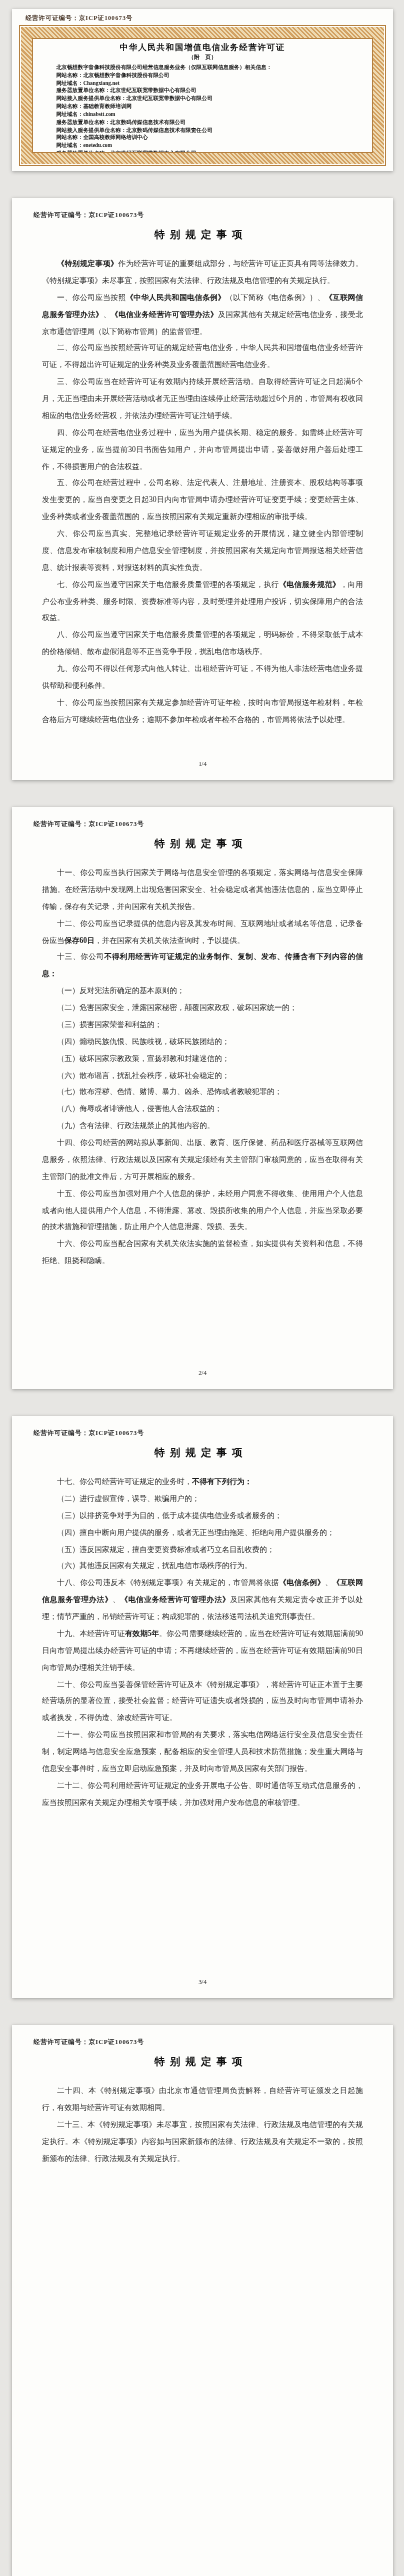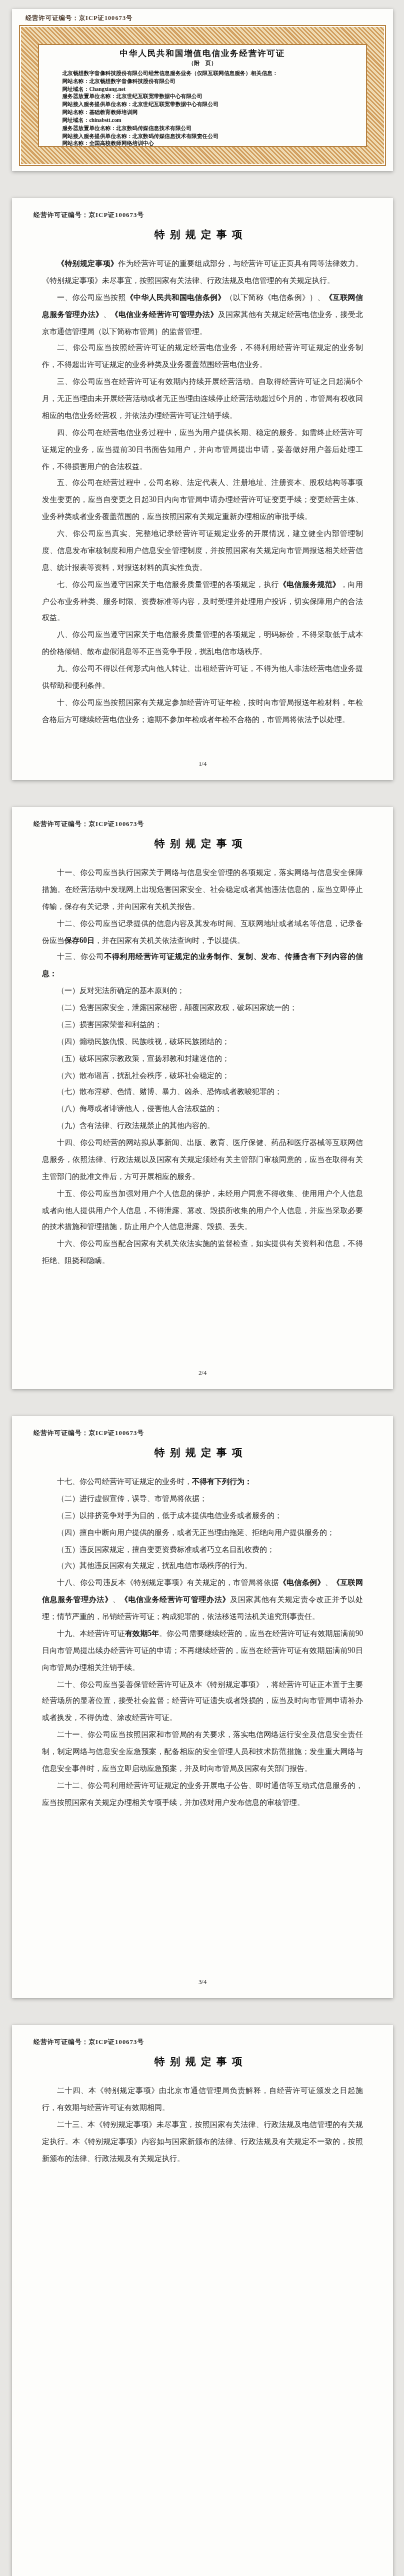--- a/index.html
+++ b/index.html
@@ -19,21 +19,21 @@
   .cert-header{
     position:absolute;top:4.6px;left:13.4px;
     font-size:6.2px;font-weight:bold;color:#4a382a;letter-spacing:0.5px;
   }
   .cert-frame{
     position:absolute;top:15.5px;left:7.2px;right:7.2px;bottom:5.2px;
     border:0.5px solid var(--frame_line,#b5803f);
     background:var(--paper,#fdfdfb);padding:1px;box-sizing:border-box;
   }
   .cert-band{
-    height:100%;box-sizing:border-box;padding:17px;
+    height:100%;box-sizing:border-box;padding:11px;
     background:repeating-linear-gradient(45deg,var(--frame_tan,#d3a264) 0 1.5px,#eed9b0 1.5px 3.1px);
   }
   .cert-inner{
     height:100%;box-sizing:border-box;overflow:hidden;
     background:var(--paper,#fdfdfb);
     border:0.5px solid var(--frame_line,#b5803f);
     padding:3.1px 23px 2.1px;
   }
   .cert-title{
     margin:0.5px 0 0;text-align:center;
@@ -110,21 +110,21 @@
   </section>
 
   <section class="page prov-page p1">
     <div class="prov-header">
       <span>经营许可证编号：</span><span>京ICP证100673号</span>
     </div>
     <h2 class="prov-title">特别规定事项</h2>
     <div class="prov-body">
         <p class="para"><span class="b">《特别规定事项》</span><span>作为经营许可证的重要组成部分，与经营许可证正页具有同等法律效力。《特别规定事项》未尽事宜，按照国家有关法律、行政法规及电信管理的有关规定执行。</span></p>
         <p class="para"><span>一、你公司应当按照</span><span class="b">《中华人民共和国电信条例》</span><span>（以下简称《电信条例》）、</span><span class="b">《互联网信息服务管理办法》</span><span>、</span><span class="b">《电信业务经营许可管理办法》</span><span>及国家其他有关规定经营电信业务，接受北京市通信管理局（以下简称市管局）的监督管理。</span></p>
-        <p class="para"><span>二、你公司应当按照经营许可证的规定经营电信业务，不得利用经营许可证规定的业务制作，不得超出许可证规定的业务种类及业务覆盖范围经营电信业务。</span></p>
+        <p class="para"><span>二、你公司应当按照经营许可证的规定经营电信业务，中华人民共和国增值电信业务经营许可证，不得超出许可证规定的业务种类及业务覆盖范围经营电信业务。</span></p>
         <p class="para"><span>三、你公司应当在经营许可证有效期内持续开展经营活动。自取得经营许可证之日起满6个月，无正当理由未开展经营活动或者无正当理由连续停止经营活动超过6个月的，市管局有权收回相应的电信业务经营权，并依法办理经营许可证注销手续。</span></p>
         <p class="para"><span>四、你公司在经营电信业务过程中，应当为用户提供长期、稳定的服务。如需终止经营许可证规定的业务，应当提前30日书面告知用户，并向市管局提出申请，妥善做好用户善后处理工作，不得损害用户的合法权益。</span></p>
         <p class="para"><span>五、你公司在经营过程中，公司名称、法定代表人、注册地址、注册资本、股权结构等事项发生变更的，应当自变更之日起30日内向市管局申请办理经营许可证变更手续；变更经营主体、业务种类或者业务覆盖范围的，应当按照国家有关规定重新办理相应的审批手续。</span></p>
         <p class="para"><span>六、你公司应当真实、完整地记录经营许可证规定业务的开展情况，建立健全内部管理制度、信息发布审核制度和用户信息安全管理制度，并按照国家有关规定向市管局报送相关经营信息、统计报表等资料，对报送材料的真实性负责。</span></p>
         <p class="para"><span>七、你公司应当遵守国家关于电信服务质量管理的各项规定，执行</span><span class="b">《电信服务规范》</span><span>，向用户公布业务种类、服务时限、资费标准等内容，及时受理并处理用户投诉，切实保障用户的合法权益。</span></p>
         <p class="para"><span>八、你公司应当遵守国家关于电信服务质量管理的各项规定，明码标价，不得采取低于成本的价格倾销、散布虚假消息等不正当竞争手段，扰乱电信市场秩序。</span></p>
         <p class="para"><span>九、你公司不得以任何形式向他人转让、出租经营许可证，不得为他人非法经营电信业务提供帮助和便利条件。</span></p>
         <p class="para"><span>十、你公司应当按照国家有关规定参加经营许可证年检，按时向市管局报送年检材料，年检合格后方可继续经营电信业务；逾期不参加年检或者年检不合格的，市管局将依法予以处理。</span></p>
       </div>
     <div class="page-no">1/4</div>
@@ -155,21 +155,21 @@
     <div class="page-no">2/4</div>
   </section>
 
   <section class="page prov-page p3">
     <div class="prov-header">
       <span>经营许可证编号：</span><span>京ICP证100673号</span>
     </div>
     <h2 class="prov-title">特别规定事项</h2>
     <div class="prov-body">
         <p class="para"><span>十七、你公司经营许可证规定的业务时，</span><span class="b">不得有下列行为：</span></p>
-        <p class="para"><span>（二）进行虚假宣传，误导、市管局将依据；</span></p>
+        <p class="para"><span>（二）进行虚假宣传，误导、欺骗用户的；</span></p>
         <p class="para"><span>（三）以排挤竞争对手为目的，低于成本提供电信业务或者服务的；</span></p>
         <p class="para"><span>（四）擅自中断向用户提供的服务，或者无正当理由拖延、拒绝向用户提供服务的；</span></p>
         <p class="para"><span>（五）违反国家规定，擅自变更资费标准或者巧立名目乱收费的；</span></p>
         <p class="para"><span>（六）其他违反国家有关规定，扰乱电信市场秩序的行为。</span></p>
         <p class="para"><span>十八、你公司违反本《特别规定事项》有关规定的，市管局将依据</span><span class="b">《电信条例》</span><span>、</span><span class="b">《互联网信息服务管理办法》</span><span>、</span><span class="b">《电信业务经营许可管理办法》</span><span>及国家其他有关规定责令改正并予以处理；情节严重的，吊销经营许可证；构成犯罪的，依法移送司法机关追究刑事责任。</span></p>
         <p class="para"><span>十九、本经营许可证</span><span class="b">有效期5年</span><span>。你公司需要继续经营的，应当在经营许可证有效期届满前90日向市管局提出续办经营许可证的申请；不再继续经营的，应当在经营许可证有效期届满前90日向市管局办理相关注销手续。</span></p>
         <p class="para"><span>二十、你公司应当妥善保管经营许可证及本《特别规定事项》，将经营许可证正本置于主要经营场所的显著位置，接受社会监督；经营许可证遗失或者毁损的，应当及时向市管局申请补办或者换发，不得伪造、涂改经营许可证。</span></p>
         <p class="para"><span>二十一、你公司应当按照国家和市管局的有关要求，落实电信网络运行安全及信息安全责任制，制定网络与信息安全应急预案，配备相应的安全管理人员和技术防范措施；发生重大网络与信息安全事件时，应当立即启动应急预案，并及时向市管局及国家有关部门报告。</span></p>
         <p class="para"><span>二十二、你公司利用经营许可证规定的业务开展电子公告、即时通信等互动式信息服务的，应当按照国家有关规定办理相关专项手续，并加强对用户发布信息的审核管理。</span></p>
       </div>

